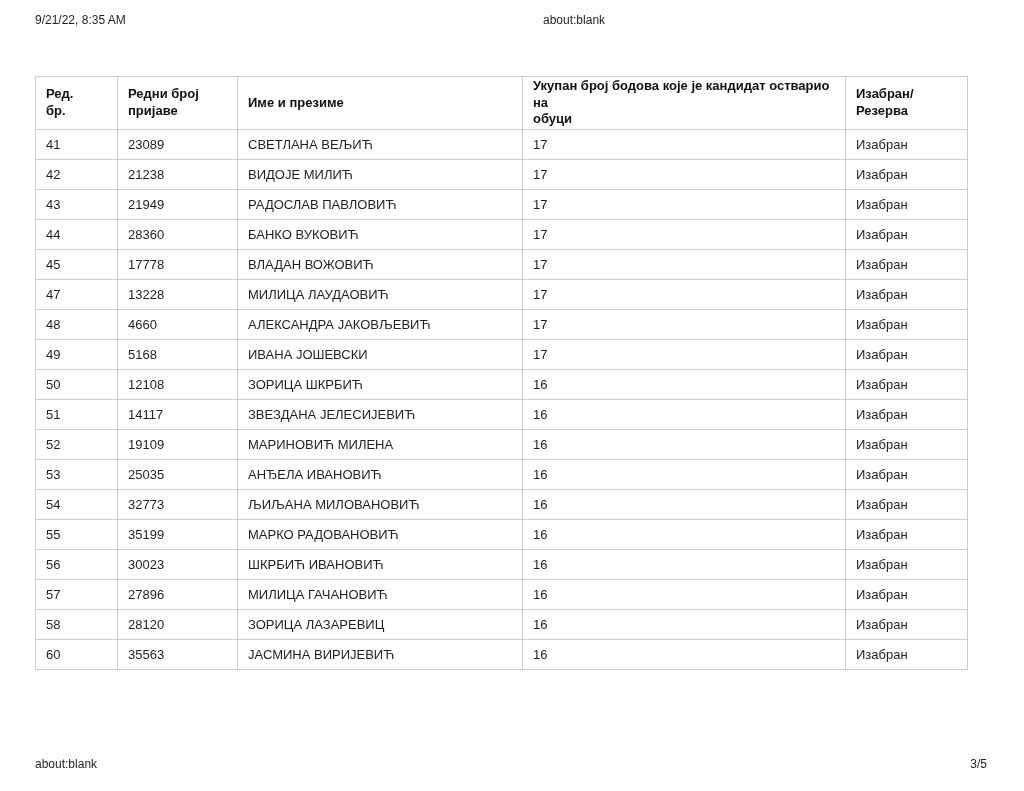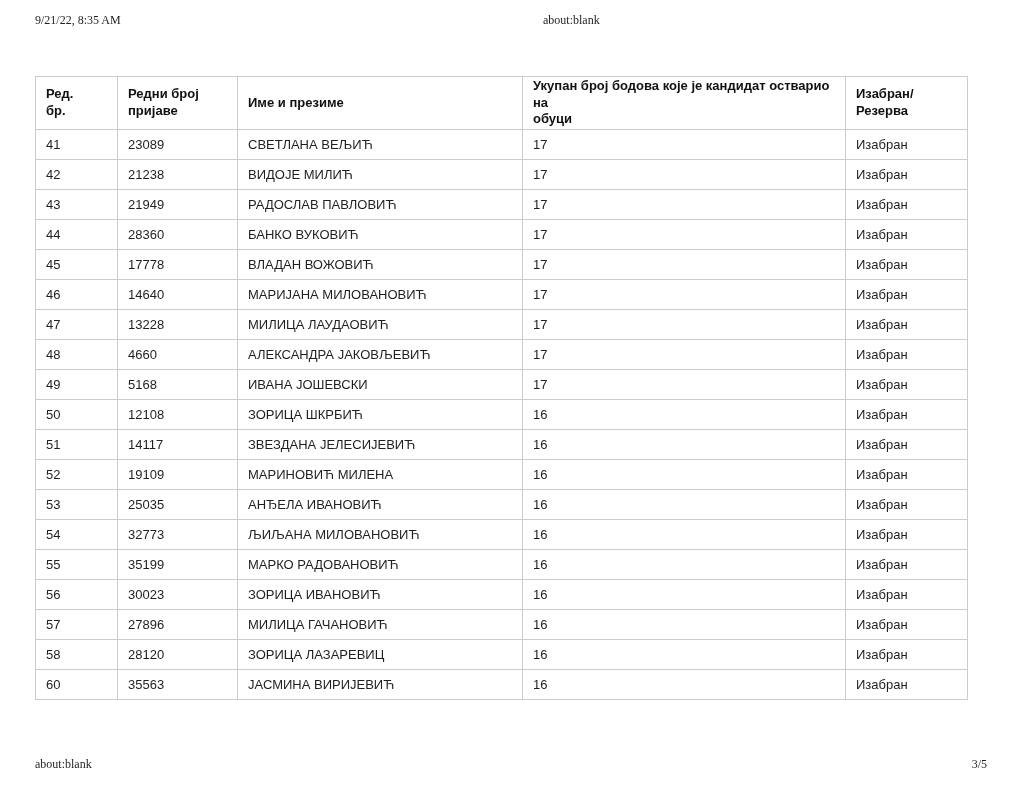--- a/index.html
+++ b/index.html
@@ -9,21 +9,20 @@
     font-family:"Liberation Sans", sans-serif;
     color:#1a1a1a;
     position:relative;
     overflow:hidden;
   }
   .print-meta {
     position:absolute;
     font-size:12px;
     color:#1f1f1f;
     white-space:nowrap;
-    font-family:Liberation Serif, serif;
   }
   #hdr-date  { left:35px;  top:13px; }
   #hdr-title { left:543px; top:13px; }
   #ftr-url   { left:35px;  top:757px; }
   #ftr-page  { right:37px; top:757px; }
 
   table.results {
     position:absolute;
     left:35px; top:37px;
     width:932px;
@@ -111,27 +110,20 @@
         <td>Изабран</td>
       </tr>
       <tr>
         <td>45</td>
         <td>17778</td>
         <td>ВЛАДАН ВОЖОВИЋ</td>
         <td>17</td>
         <td>Изабран</td>
       </tr>
       <tr>
-        <td>46</td>
-        <td>14640</td>
-        <td>МАРИЈАНА МИЛОВАНОВИЋ</td>
-        <td>17</td>
-        <td>Изабран</td>
-      </tr>
-      <tr>
         <td>47</td>
         <td>13228</td>
         <td>МИЛИЦА ЛАУДАОВИЋ</td>
         <td>17</td>
         <td>Изабран</td>
       </tr>
       <tr>
         <td>48</td>
         <td>4660</td>
         <td>АЛЕКСАНДРА ЈАКОВЉЕВИЋ</td>
@@ -183,21 +175,21 @@
       <tr>
         <td>55</td>
         <td>35199</td>
         <td>МАРКО РАДОВАНОВИЋ</td>
         <td>16</td>
         <td>Изабран</td>
       </tr>
       <tr>
         <td>56</td>
         <td>30023</td>
-        <td>ЗОРИЦА ИВАНОВИЋ</td>
+        <td>ШКРБИЋ ИВАНОВИЋ</td>
         <td>16</td>
         <td>Изабран</td>
       </tr>
       <tr>
         <td>57</td>
         <td>27896</td>
         <td>МИЛИЦА ГАЧАНОВИЋ</td>
         <td>16</td>
         <td>Изабран</td>
       </tr>

